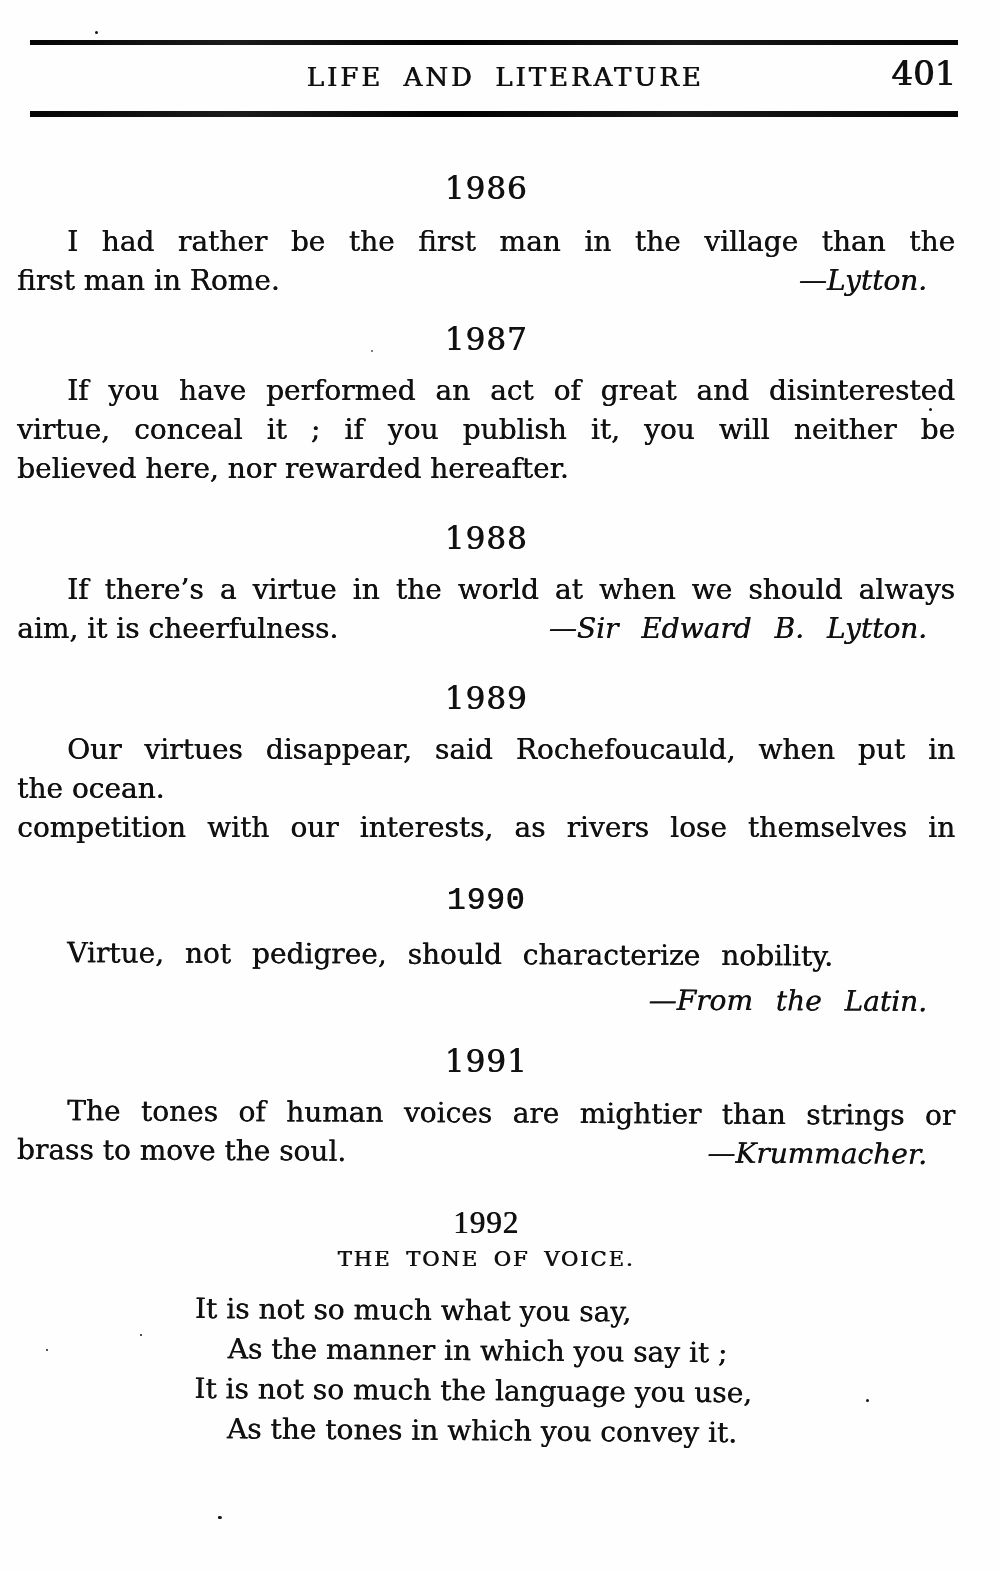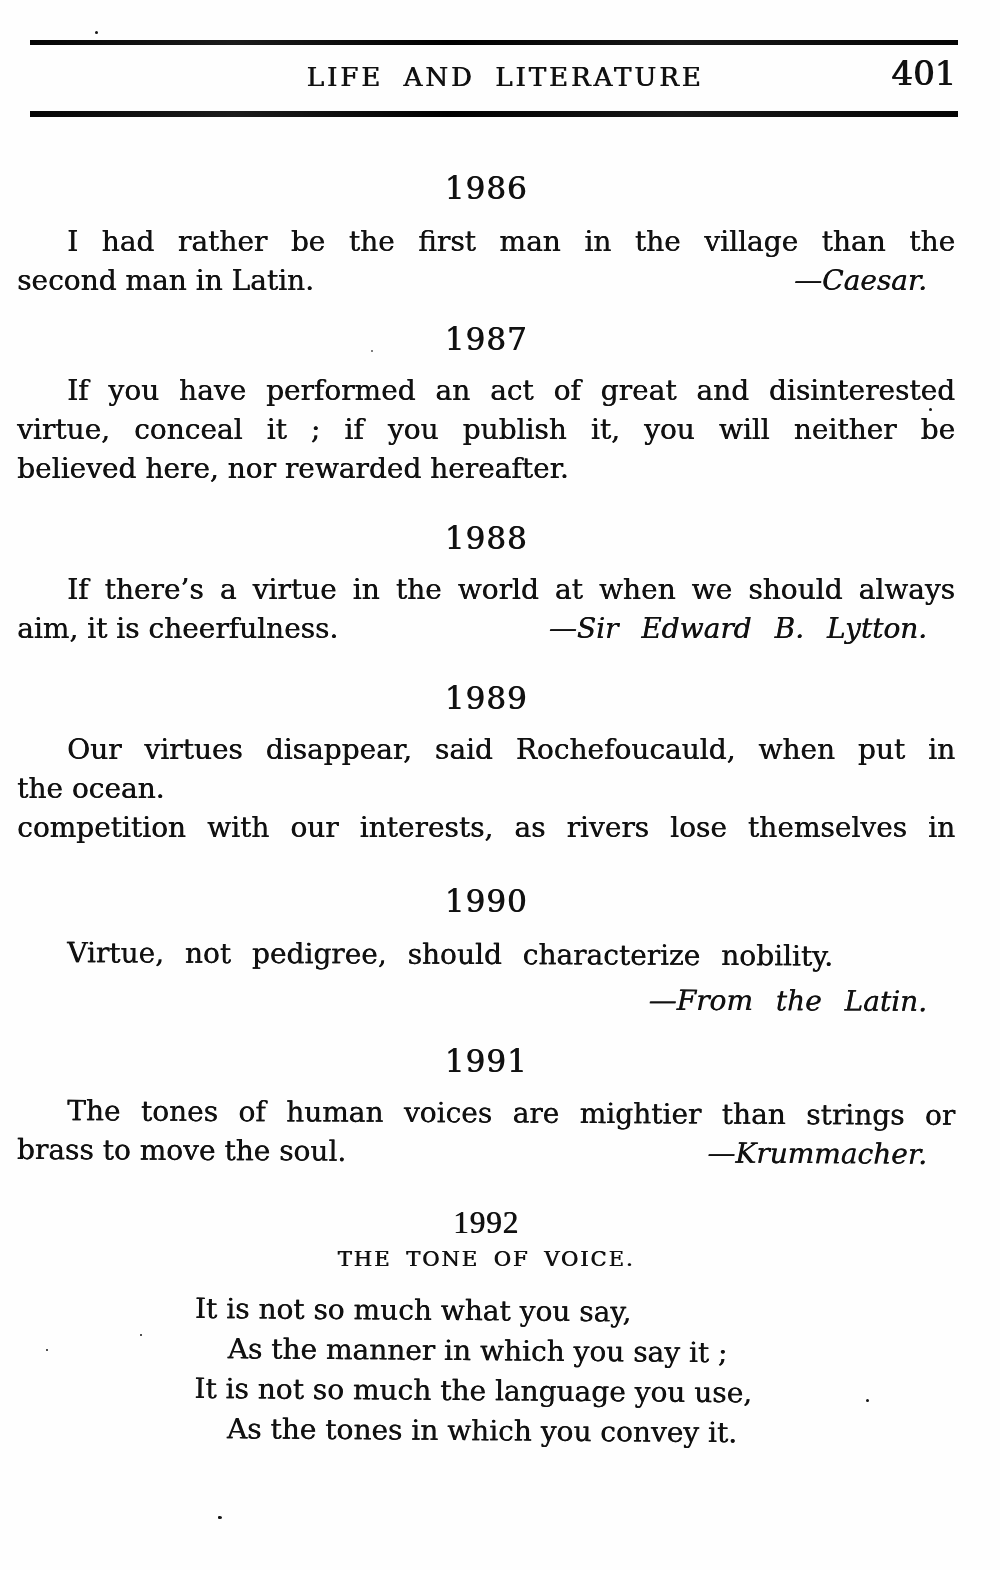--- a/index.html
+++ b/index.html
@@ -64,21 +64,21 @@
   .qnum {
     margin-top: 21px;
     text-align: center;
     font-size: 31px;
     line-height: 36px;
     letter-spacing: 1px;
     text-shadow: 0.8px 0 currentColor;
   }
   .q1986 .qnum { margin-top: 54px; }
   .extra-gap .qnum { margin-top: 32px; }
-  .q1990 .qnum { margin-top: 36px; }
+  .q1990 .qnum { margin-top: 36px; font-family: Liberation Mono, monospace; }
   .q1991 .qnum { margin-top: 26px; }
   .q1992 .qnum { margin-top: 36px; font-family: Liberation Serif, serif; }
 
   .qbody {
     margin-top: 14px;
     font-size: 28px;
     line-height: 39px;
   }
   .q1986 .qbody { margin-top: 16px; }
   .q1991 .qbody { margin-top: 12px; }
@@ -143,22 +143,22 @@
   </div>
 
   <div class="rule rule-bottom"></div>
 
   <main class="content">
       <section class="quote q1986">
         <div class="qnum">1986</div>
         <div class="qbody">
           <div class="line justify indent">I had rather be the first man in the village than the</div>
           <div class="line flexline">
-            <span>second man in Latin.</span>
-            <span class="attr">—Caesar.</span>
+            <span>first man in Rome.</span>
+            <span class="attr">—Lytton.</span>
           </div>
         </div>
       </section>
       <section class="quote q1987">
         <div class="qnum">1987</div>
         <div class="qbody">
           <div class="line justify indent">If you have performed an act of great and disinterested</div>
           <div class="line justify">virtue, conceal it ; if you publish it, you will neither be</div>
           <div class="line">believed here, nor rewarded hereafter.</div>
         </div>

